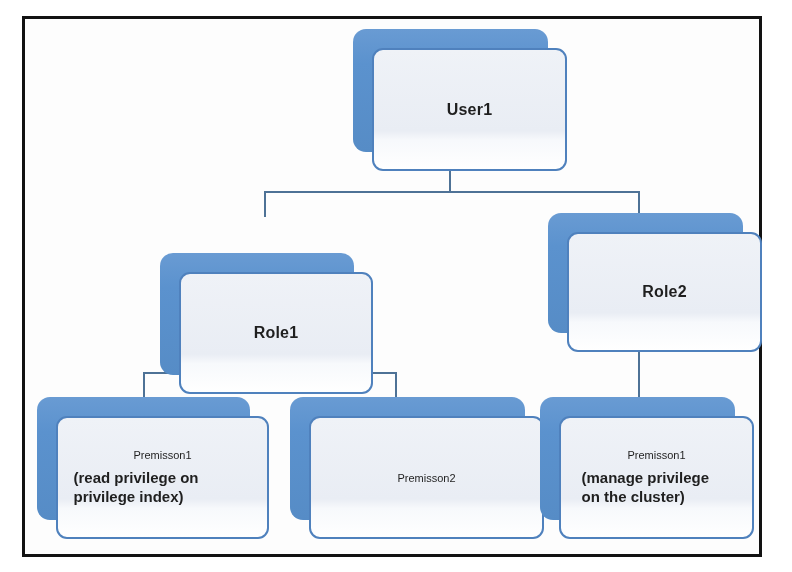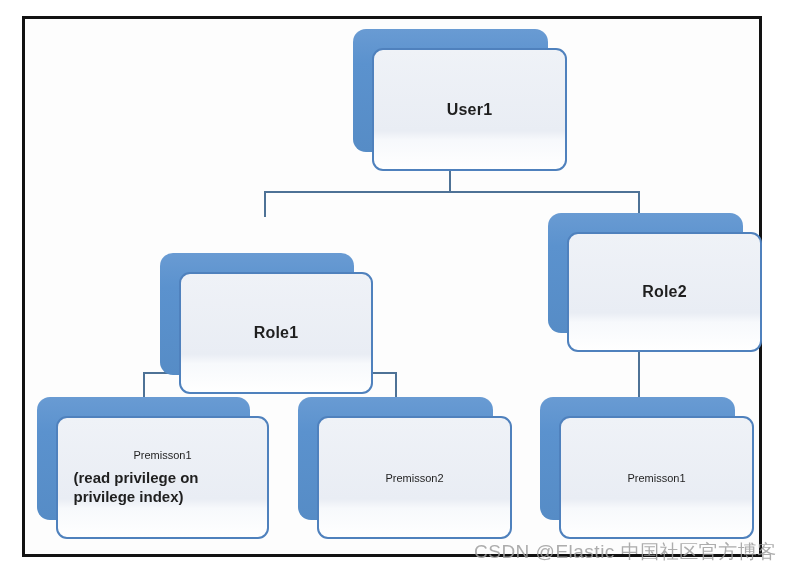--- a/index.html
+++ b/index.html
@@ -134,29 +134,29 @@
   </div>
 
   <div class="node" style="left:37px; top:397px; width:213px; height:123px;">
     <div class="node-shadow"></div>
     <div class="node-card">
       <div class="node-title">Premisson1</div>
       <div class="node-desc">(read privilege on privilege index)</div>
     </div>
   </div>
 
-  <div class="node" style="left:298px; top:397px; width:195px; height:123px;">
+  <div class="node" style="left:290px; top:397px; width:195px; height:123px;padding-left:40px;">
     <div class="node-shadow"></div>
     <div class="node-card">
       <div class="node-title">Premisson2</div>
     </div>
   </div>
 
   <div class="node" style="left:540px; top:397px; width:195px; height:123px;">
     <div class="node-shadow"></div>
     <div class="node-card">
       <div class="node-title">Premisson1</div>
+      <div class="node-desc narrow">(manage privilege on the cluster)</div>
     </div>
   </div>
 
-  <div class="watermark">CSDN @Elastic 中国社区官方博客</div>
 
 </div>
 
 </body></html>

